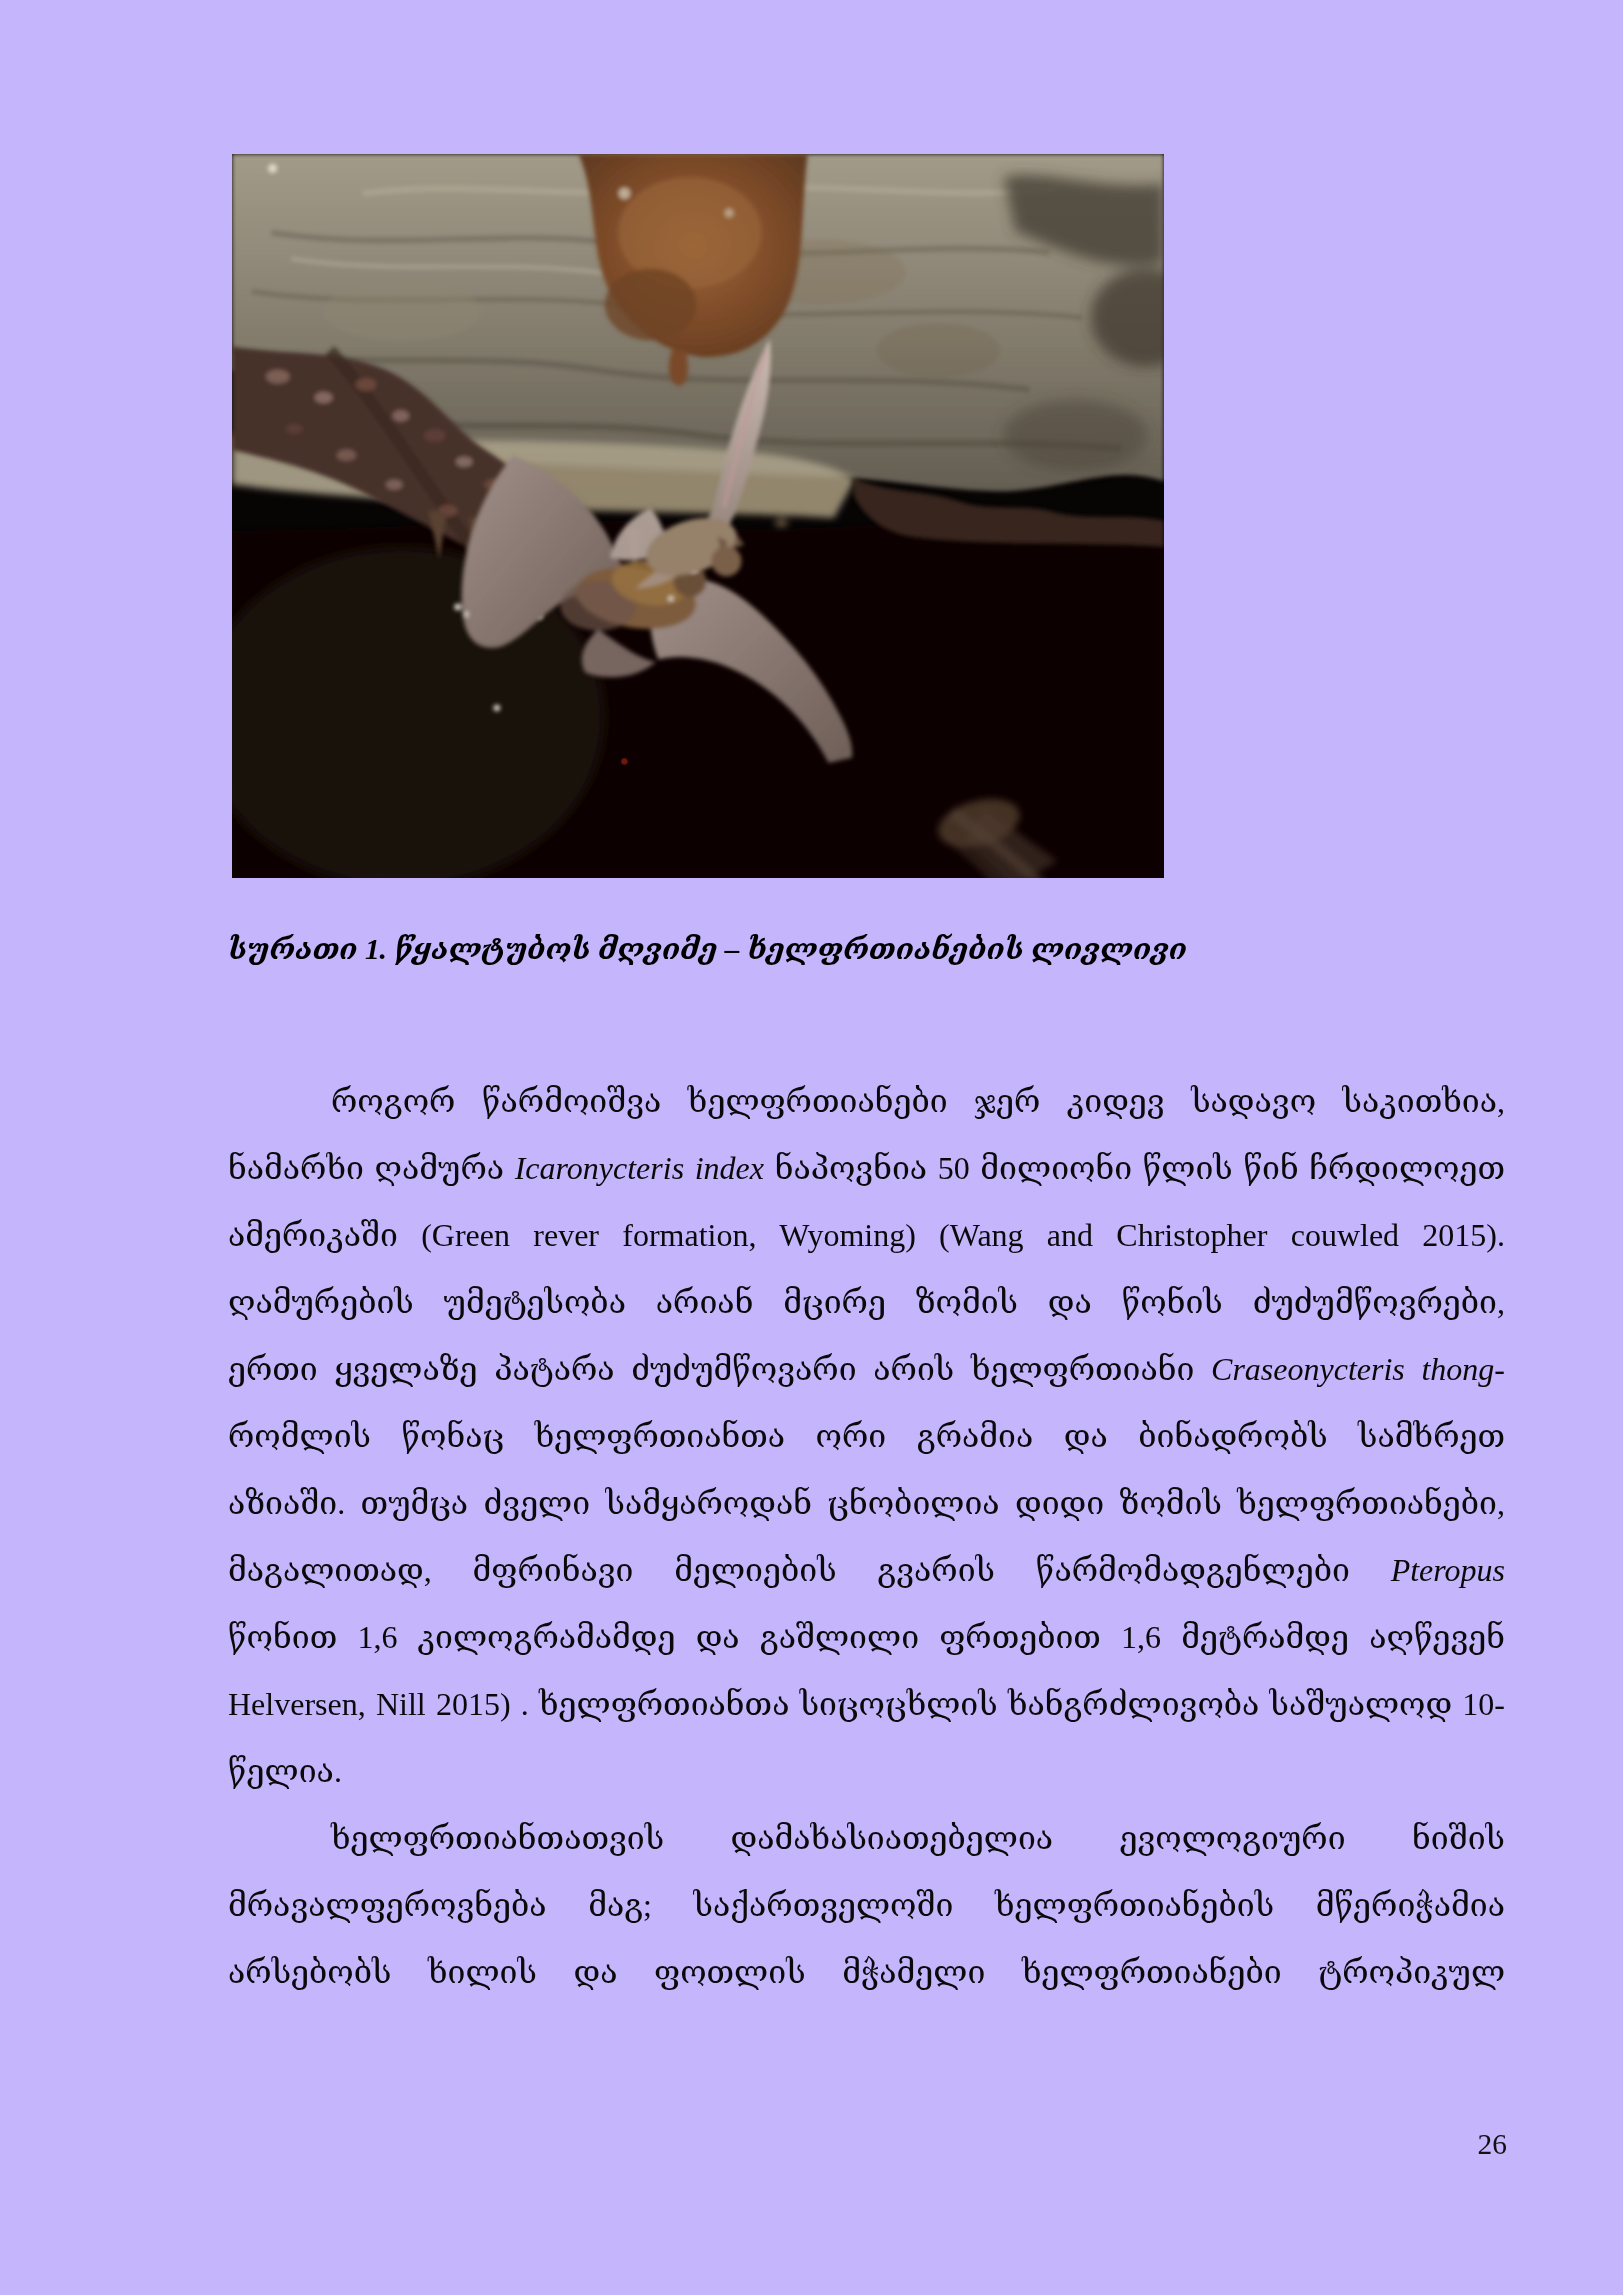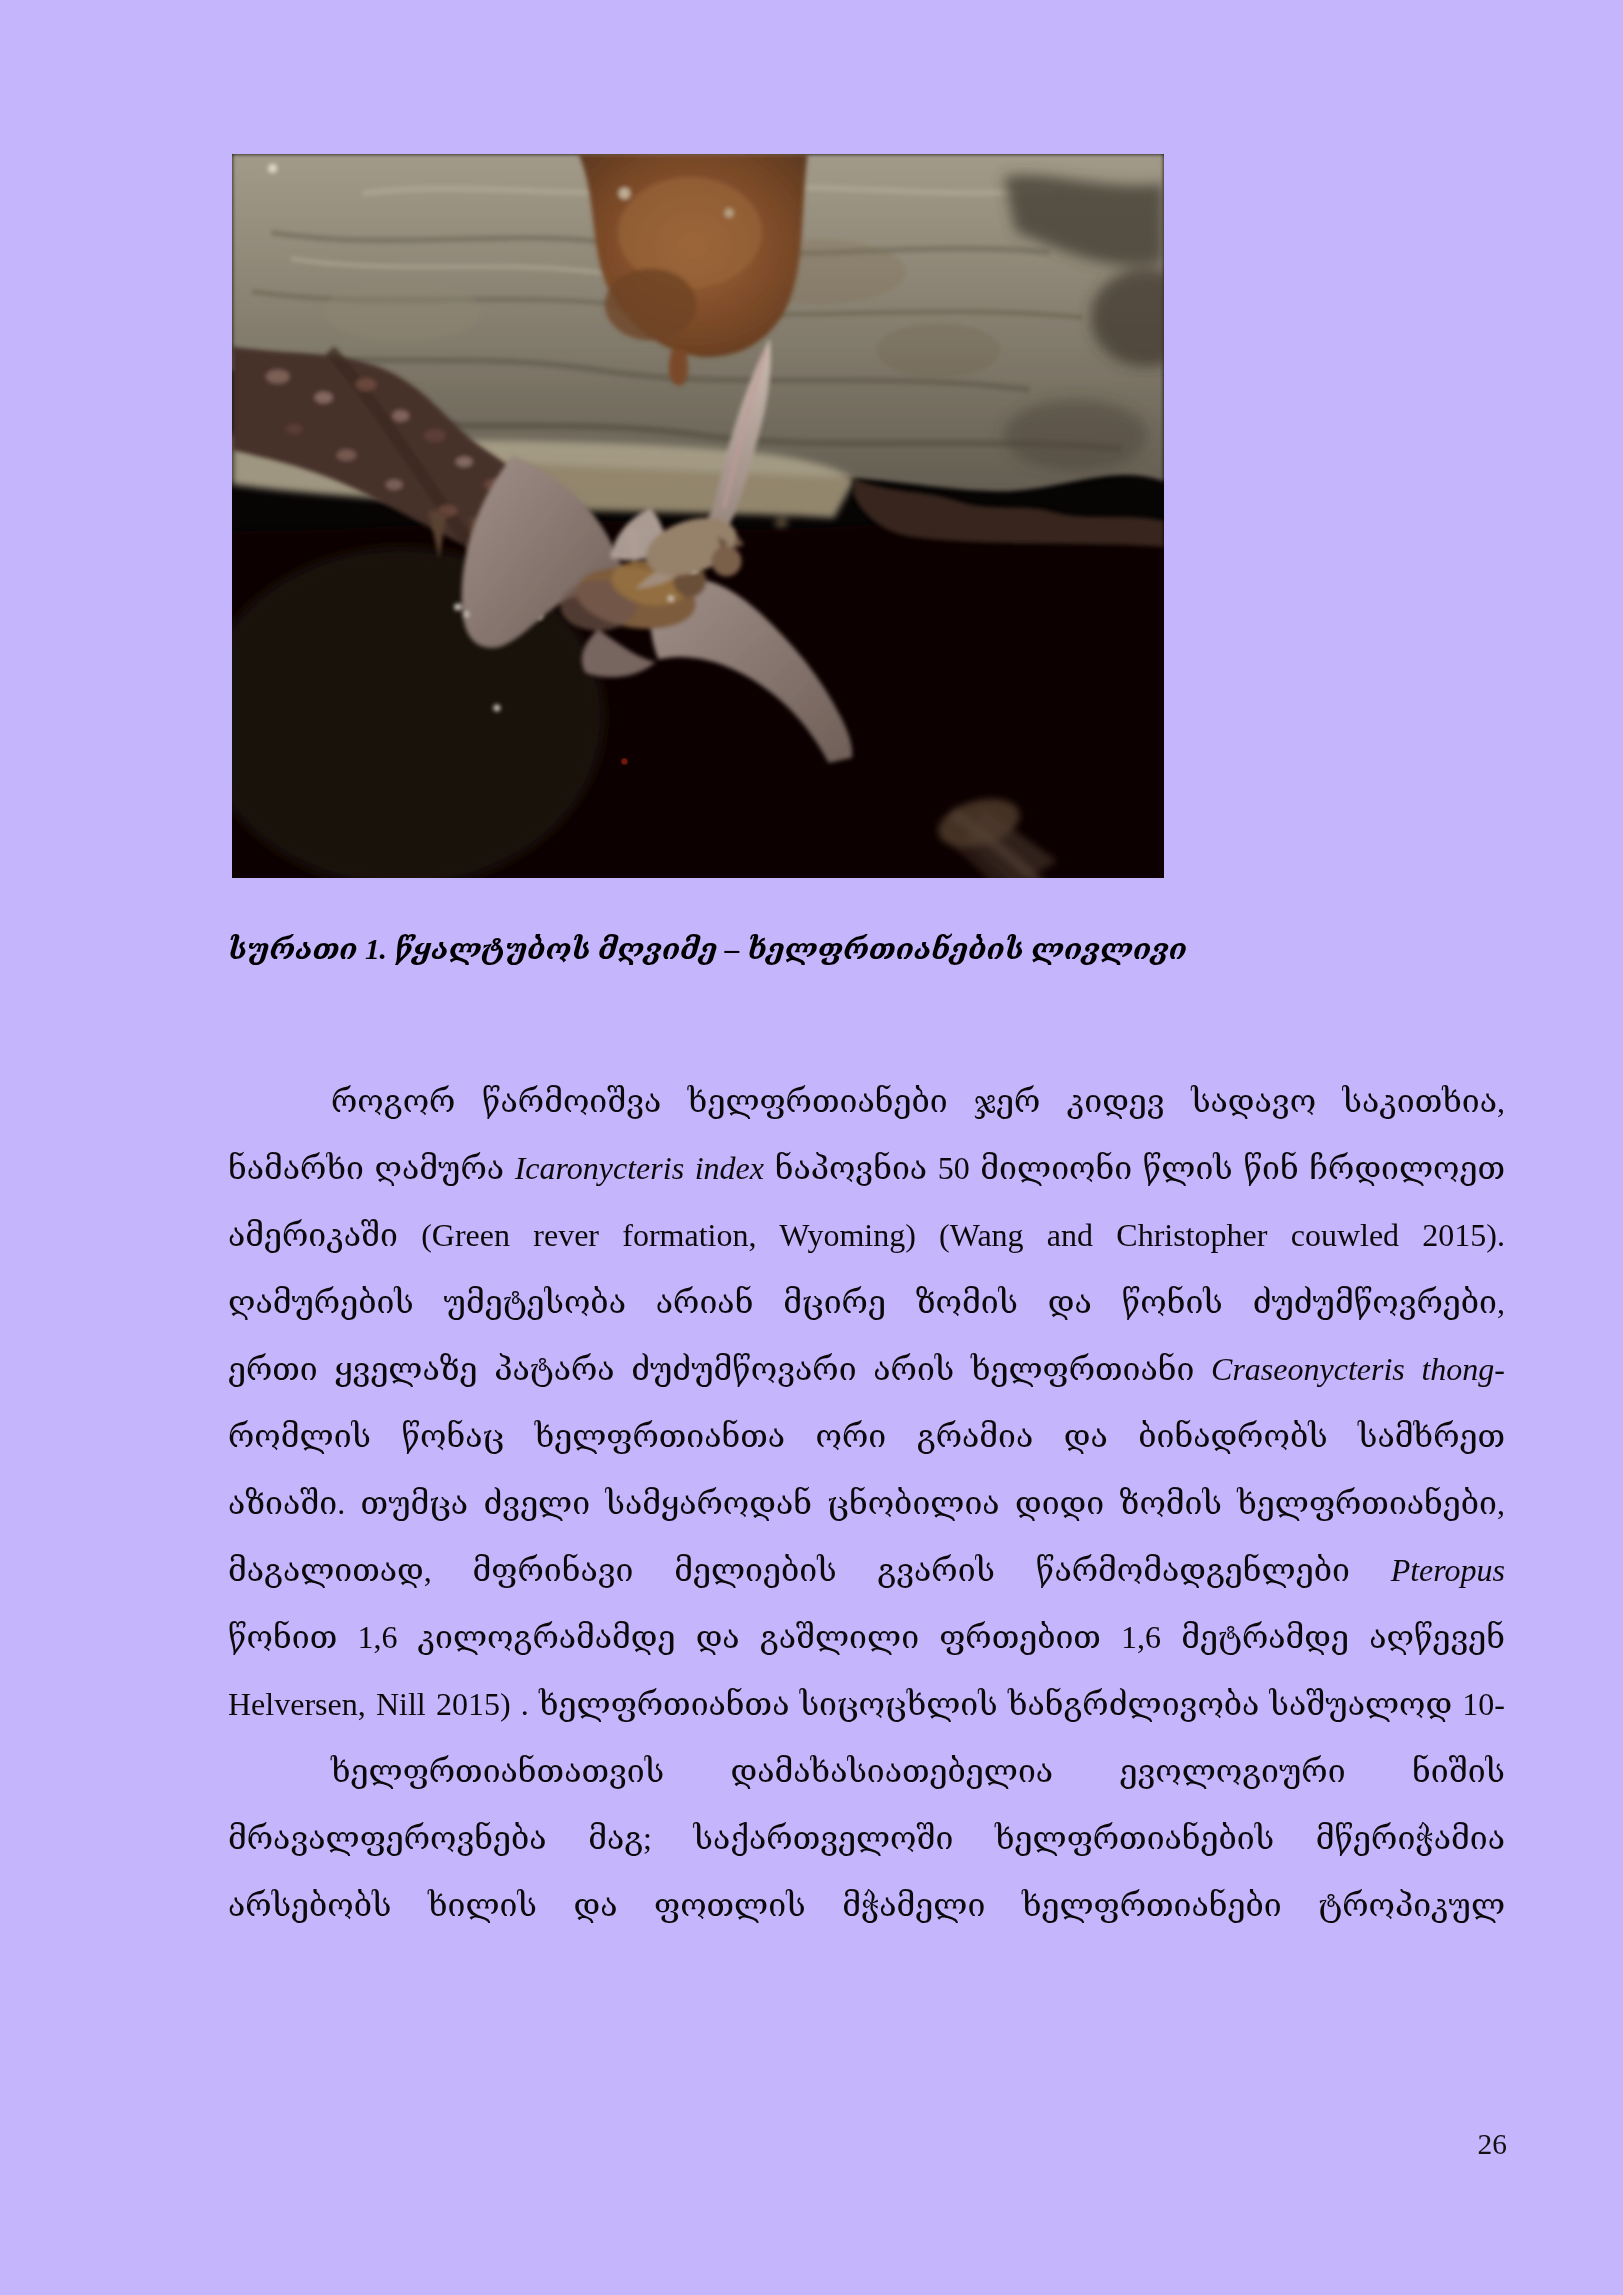--- a/index.html
+++ b/index.html
@@ -208,20 +208,21 @@
     <div class="line indent"><span>როგორ წარმოიშვა ხელფრთიანები ჯერ კიდევ სადავო საკითხია, პირველი</span></div>
     <div class="line"><span>ნამარხი ღამურა </span><span class="it">Icaronycteris index</span><span> ნაპოვნია 50 მილიონი წლის წინ  ჩრდილოეთ</span></div>
     <div class="line"><span>ამერიკაში (Green rever formation, Wyoming) (Wang and Christopher couwled 2015).</span></div>
     <div class="line"><span>ღამურების უმეტესობა  არიან მცირე ზომის და წონის ძუძუმწოვრები,</span></div>
     <div class="line"><span>ერთი ყველაზე პატარა ძუძუმწოვარი  არის ხელფრთიანი </span><span class="it">Craseonycteris thong-longy</span></div>
     <div class="line"><span>რომლის წონაც ხელფრთიანთა ორი გრამია და ბინადრობს სამხრეთ აღმოსავლეთ</span></div>
     <div class="line"><span>აზიაში. თუმცა ძველი სამყაროდან ცნობილია  დიდი ზომის ხელფრთიანები,</span></div>
     <div class="line"><span>მაგალითად, მფრინავი მელიების გვარის წარმომადგენლები </span><span class="it">Pteropus</span><span> რომელიც</span></div>
     <div class="line"><span>წონით 1,6 კილოგრამამდე და გაშლილი ფრთებით 1,6 მეტრამდე აღწევენ (Christian,</span></div>
     <div class="line"><span>Helversen, Nill  2015) . ხელფრთიანთა სიცოცხლის ხანგრძლივობა საშუალოდ 10-20</span></div>
+    <div class="line endpara"><span>წელია.</span></div>
 
     <div class="line indent"><span>ხელფრთიანთათვის დამახასიათებელია ევოლოგიური ნიშის</span></div>
     <div class="line"><span>მრავალფეროვნება მაგ; საქართველოში ხელფრთიანების მწერიჭამია ხელფრთიანები,</span></div>
     <div class="line"><span>არსებობს ხილის და ფოთლის მჭამელი ხელფრთიანები ტროპიკულ ქვეყნებში,</span></div>
 
   </div>
 
   <div class="pagenum">26</div>
 
 </div>

